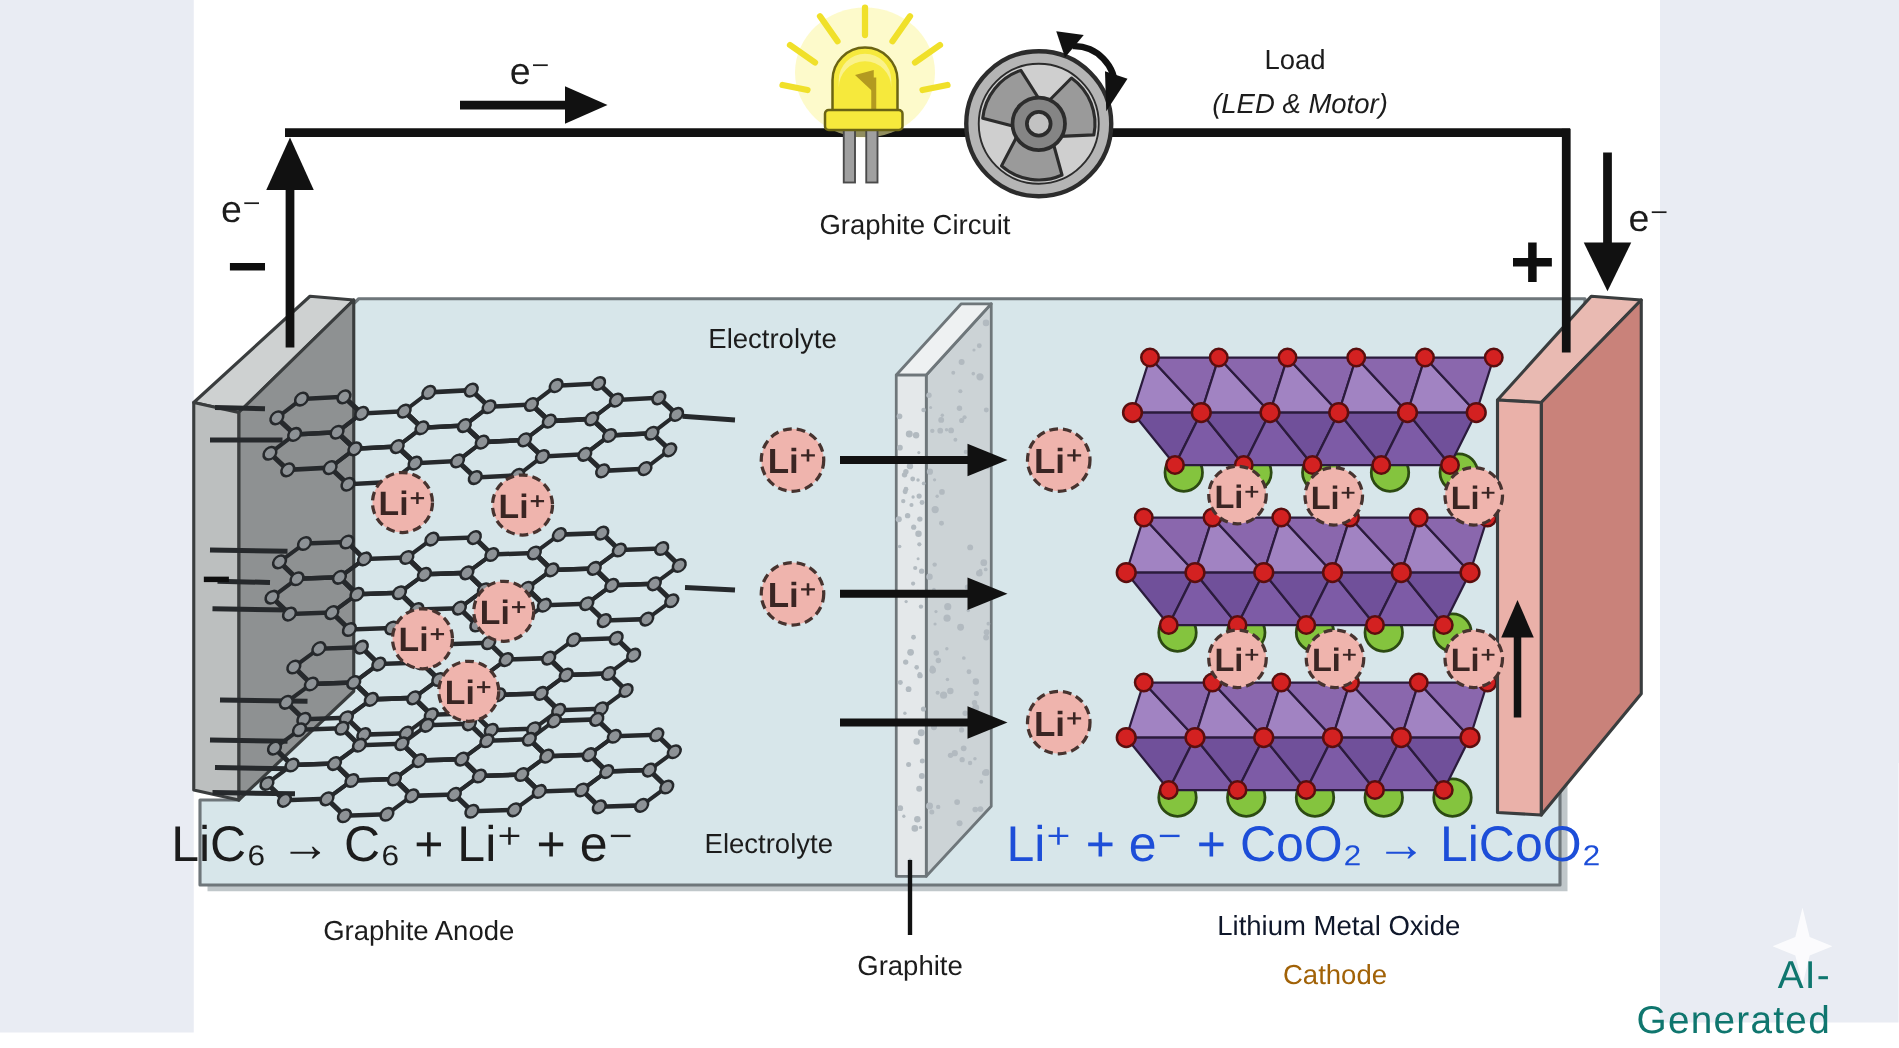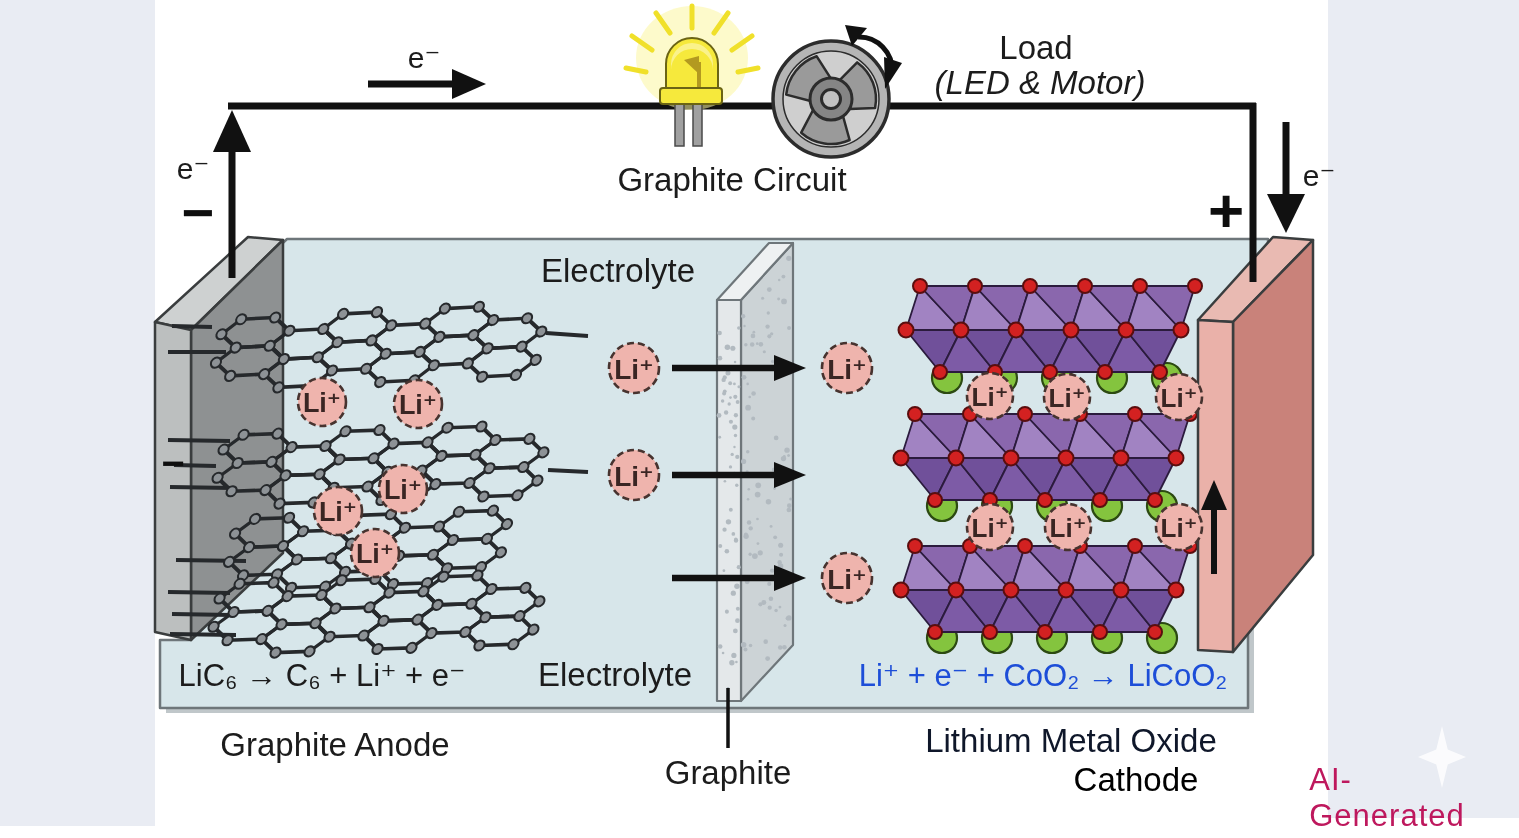--- a/index.html
+++ b/index.html
@@ -10,22 +10,22 @@
   }
   .margin-band{position:absolute;top:0;}
   #left-band{left:0;width:155px;height:826px;}
   #right-band{left:1328px;width:191px;height:818px;}
   #diagram-svg{position:absolute;left:0;top:0;}
   .lbl{
     position:absolute;color:#1c1c1c;white-space:nowrap;
     transform:translate(-50%,-50%);text-align:center;
     pointer-events:none;line-height:1.08;
   }
-  .f33{font-size:33px;}
-  .f31{font-size:31px;}
+  .f33{font-size:22px;}
+  .f31{font-size:40px;}
   .f30{font-size:30px;}
   .sign{font-weight:bold;color:#0e0e0e;}
   #watermark{
     position:absolute;left:1387px;top:798px;transform:translate(-50%,-50%);
     font-size:31px;letter-spacing:1px;pointer-events:none;
   }
   #sparkle{
     position:absolute;left:1418px;top:726px;width:48px;height:62px;
     background:rgba(255,255,255,0.8);
     clip-path:polygon(50% 0%,62% 38%,100% 50%,62% 62%,50% 100%,38% 62%,0% 50%,38% 38%);
@@ -696,15 +696,15 @@
 
 <div class="lbl f33" style="left: 618px; top: 271px; color: rgb(28, 28, 28);">Electrolyte</div>
 <div class="lbl f33" style="left: 615px; top: 675px; color: rgb(28, 28, 28);">Electrolyte</div>
 
 <div class="lbl f31" style="left: 322px; top: 676px; color: rgb(28, 28, 28);">LiC₆ → C₆ + Li⁺ + e⁻</div>
 <div class="lbl f31" style="left: 1043px; top: 676px; color: #1d4ed8;">Li⁺ + e⁻ + CoO₂ → LiCoO₂</div>
 
 <div class="lbl f33" style="left: 335px; top: 745px; color: rgb(28, 28, 28);">Graphite Anode</div>
 <div class="lbl f33" style="left: 728px; top: 773px; color: rgb(28, 28, 28);">Graphite</div>
 <div class="lbl f33" style="left: 1071px; top: 741px; color: #0f172a;">Lithium Metal Oxide</div>
-<div class="lbl f33" style="left: 1136px; top: 780px; color: #000000;">Cathode</div>
-
-<div id="watermark" style="color: #be185d;">AI-Generated</div>
+<div class="lbl f33" style="left: 1068px; top: 780px; color: #a16207;">Cathode</div>
+
+<div id="watermark" style="color: #0f766e; text-align: right;">AI-Generated</div>
 
 </body></html>

